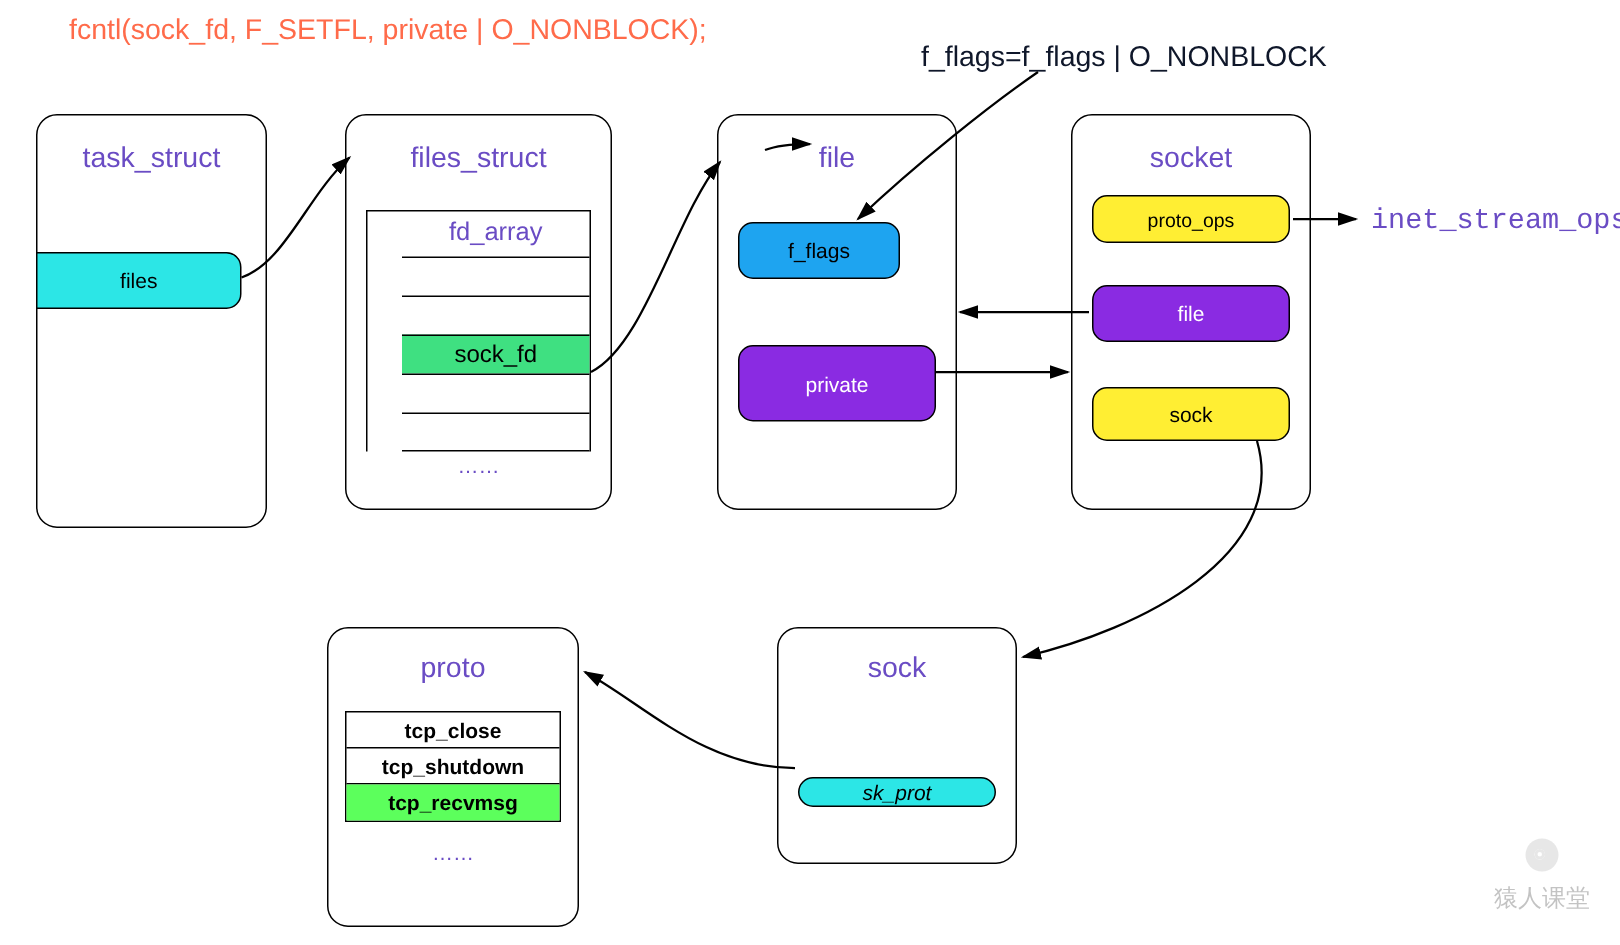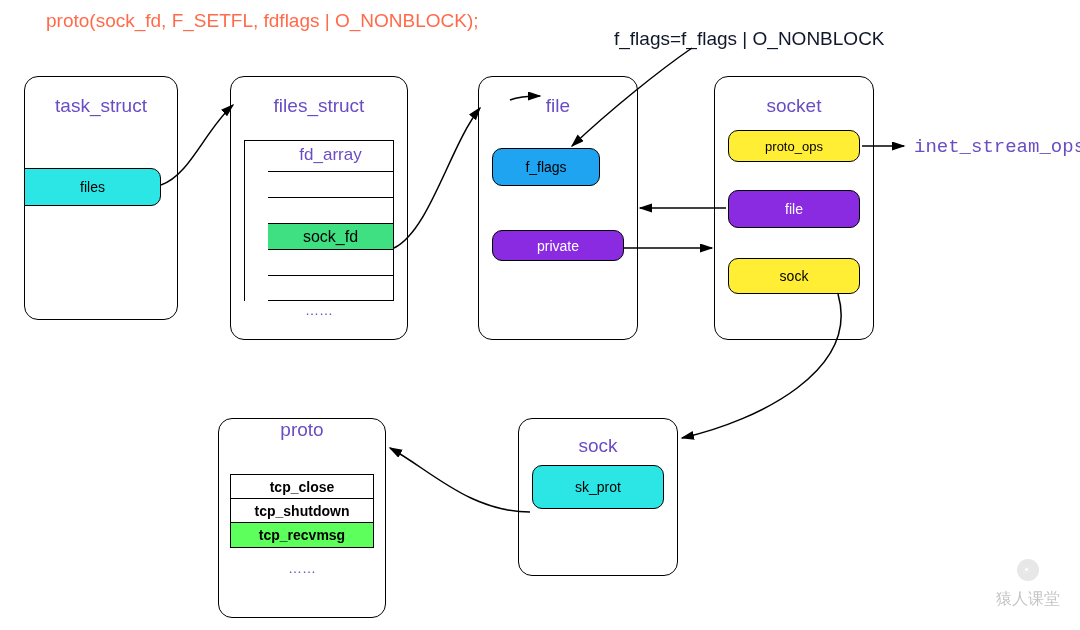--- a/index.html
+++ b/index.html
@@ -127,24 +127,24 @@
     position:absolute;
     width:7px;height:7px;border-radius:50%;
     background:#fff;
     left:6px; top:7px;
     box-shadow:0 0 0 2px #bbb inset;
   }
 </style>
 </head>
 <body>
 
-<div class="code-line c-orange" style="left:46px; top:10px;">proto(sock_fd, F_SETFL, fdflags | O_NONBLOCK);</div>
+<div class="code-line c-orange" style="left:46px; top:10px;">fcntl(sock_fd, F_SETFL, private | O_NONBLOCK);</div>
 <div class="code-line c-magenta" style="left:614px; top:28px;">f_flags=f_flags | O_NONBLOCK</div>
 
-<div class="box" style="left:24px; top:76px; width:154px; height:244px;">
+<div class="box" style="left:24px; top:76px; width:154px; height:276px;">
   <div class="title" style="margin-top:18px;">task_struct</div>
 </div>
 <div class="pill" style="left:24px; top:168px; width:137px; height:38px; background:#2ce6e6; border-top-left-radius:0;border-bottom-left-radius:0;">files</div>
 
 <div class="box" style="left:230px; top:76px; width:178px; height:264px;">
   <div class="title" style="margin-top:18px;">files_struct</div>
 </div>
 <div class="fdtable" style="left:244px; top:140px; width:150px;">
   <div class="fdtitle">fd_array</div>
   <div class="row"></div>
@@ -152,37 +152,37 @@
   <div class="row" style="background:#3fe081;">sock_fd</div>
   <div class="row"></div>
   <div class="row last"></div>
 </div>
 <div class="dots" style="position:absolute; left:244px; top:302px; width:150px;">……</div>
 
 <div class="box" style="left:478px; top:76px; width:160px; height:264px;">
   <div class="title" style="margin-top:18px;">file</div>
 </div>
 <div class="pill" style="left:492px; top:148px; width:108px; height:38px; background:#1ea4f0;">f_flags</div>
-<div class="pill" style="left:492px; top:230px; width:132px; height:31px; background:#8a2be2; color:#fff;">private</div>
+<div class="pill" style="left:492px; top:230px; width:132px; height:51px; background:#8a2be2; color:#fff;">private</div>
 
 <div class="box" style="left:714px; top:76px; width:160px; height:264px;">
   <div class="title" style="margin-top:18px;">socket</div>
 </div>
 <div class="pill" style="left:728px; top:130px; width:132px; height:32px; background:#ffee33; font-size:13px;">proto_ops</div>
 <div class="pill" style="left:728px; top:190px; width:132px; height:38px; background:#8a2be2; color:#fff;">file</div>
 <div class="pill" style="left:728px; top:258px; width:132px; height:36px; background:#ffee33;">sock</div>
 <div class="ext-label" style="left:914px; top:136px;font-family:Liberation Mono, monospace;">inet_stream_ops</div>
 
 <div class="box" style="left:518px; top:418px; width:160px; height:158px;">
   <div class="title" style="margin-top:16px;">sock</div>
 </div>
-<div class="pill" style="left:532px; top:465px; width:132px; height:44px; background:#2ce6e6;">sk_prot</div>
+<div class="pill" style="left:532px; top:518px; width:132px; height:20px; background:#2ce6e6;font-style:italic;">sk_prot</div>
 
 <div class="box" style="left:218px; top:418px; width:168px; height:200px;">
-  <div class="title" style="">proto</div>
+  <div class="title" style="margin-top:16px;">proto</div>
 </div>
 <div class="proto-table" style="left:230px; top:474px; width:144px;font-weight:bold;">
   <div class="prow">tcp_close</div>
   <div class="prow">tcp_shutdown</div>
   <div class="prow" style="background:#5cff5c;">tcp_recvmsg</div>
 </div>
 <div class="dots" style="position:absolute; left:230px; top:560px; width:144px;">……</div>
 
 <div class="watermark">
   <span class="wm-icon"></span>

